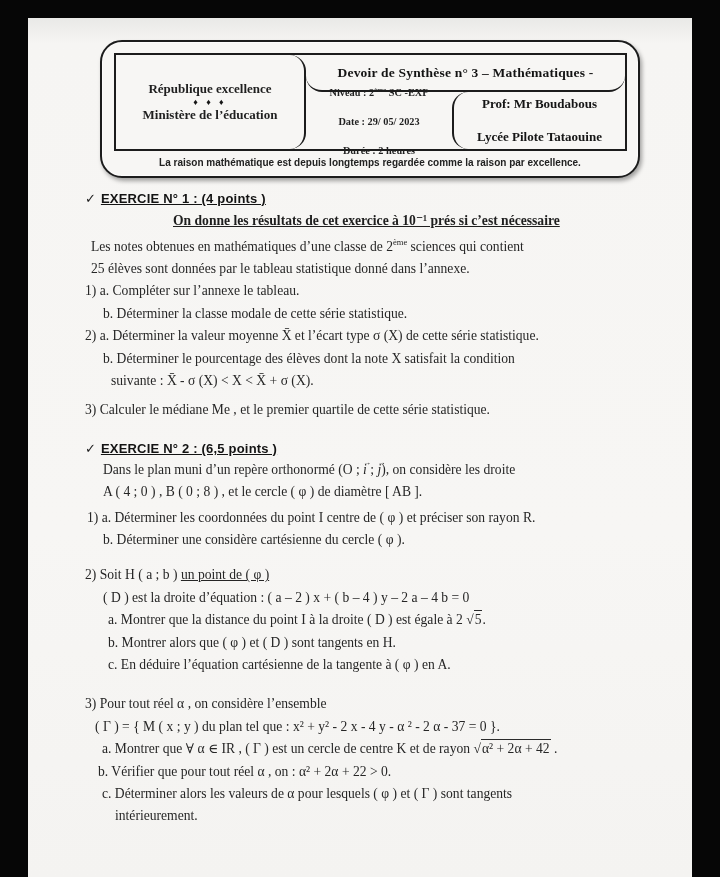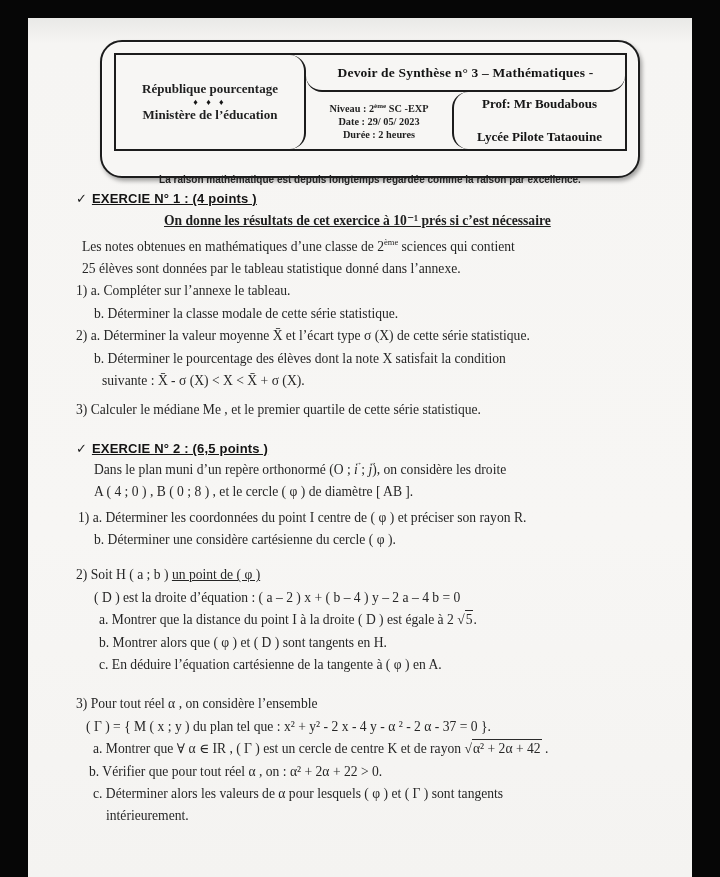--- a/index.html
+++ b/index.html
@@ -22,36 +22,36 @@
   }
   .hdr-table{
     position:absolute;left:12px;top:11px;width:513px;
     border:2px solid #1c1c1c;box-sizing:border-box;
     display:grid;grid-template-columns:190px 146px 1fr;grid-template-rows:37px 57px;
     background:#f7f6f4;
   }
   .cell{display:flex;flex-direction:column;justify-content:center;align-items:center;box-sizing:border-box;border-radius:16px;}
   .c-left{grid-row:1/3;grid-column:1;border-right:2px solid #1c1c1c;gap:1px;}
   .c-title{grid-row:1;grid-column:2/4;border-bottom:2px solid #1c1c1c;}
-  .c-info{grid-row:2;grid-column:2;gap:0px;}
+  .c-info{grid-row:2;grid-column:2;gap:16px;}
   .c-prof{grid-row:2;grid-column:3;border-left:2px solid #1c1c1c;justify-content:space-around;padding:3px 0;gap:14px;}
   .inst-line{font-weight:bold;font-size:13px;color:#1f1f1f;}
   .diamonds{font-size:9px;letter-spacing:3px;color:#161616;line-height:8px;}
   .exam-title{font-weight:bold;font-size:13.5px;color:#141414;letter-spacing:0.2px;}
   .info-line{font-weight:bold;font-size:10.3px;color:#1f1f1f;line-height:13px;}
   .info-line sup{font-size:7px;}
   .prof-line{font-weight:bold;font-size:13px;color:#151515;}
   .motto{
-    position:absolute;left:0;right:0;top:132px;text-align:center;
+    position:absolute;left:0;right:0;top:115px;text-align:center;
     font-family:"Liberation Sans","DejaVu Sans",sans-serif;
     font-weight:bold;font-size:10px;color:#222;
   }
   
   .content{
-    position:absolute;left:6px;top:160px;width:556px;
+    position:absolute;left:15px;top:160px;width:556px;
     padding:10px 8px 0 42px;box-sizing:border-box;
     font-size:13.6px;color:#262626;
   }
   .ln{margin:0;line-height:22.4px;white-space:nowrap;}
   .exh{margin:0;line-height:21px;white-space:nowrap;}
   .chk{font-family:"DejaVu Sans",sans-serif;font-size:13px;color:#1d1d1d;margin-right:5px;}
   .ht{
     font-family:"Liberation Sans","DejaVu Sans",sans-serif;
     font-weight:bold;font-size:13px;color:#131313;
     text-decoration:underline;letter-spacing:0.2px;
@@ -72,21 +72,21 @@
   .ml23{margin-left:23px;}.ml26{margin-left:26px;}.ml30{margin-left:30px;}
 </style>
 </head>
 <body>
 
 <div class="doc">
 
   <div class="frame">
     <div class="hdr-table">
       <div class="cell c-left">
-        <span class="inst-line">République pourcentage</span>
+        <span class="inst-line">République excellence</span>
         <span class="diamonds">♦ ♦ ♦</span>
         <span class="inst-line">Ministère de l’éducation</span>
       </div>
       <div class="cell c-title">
         <span class="exam-title">Devoir de Synthèse n° 3  – Mathématiques -</span>
       </div>
       <div class="cell c-info">
         <span class="info-line"><span>Niveau : 2</span><sup>ème</sup><span> SC -EXP</span></span>
         <span class="info-line">Date : 29/ 05/ 2023</span>
         <span class="info-line">Durée : 2 heures</span>

